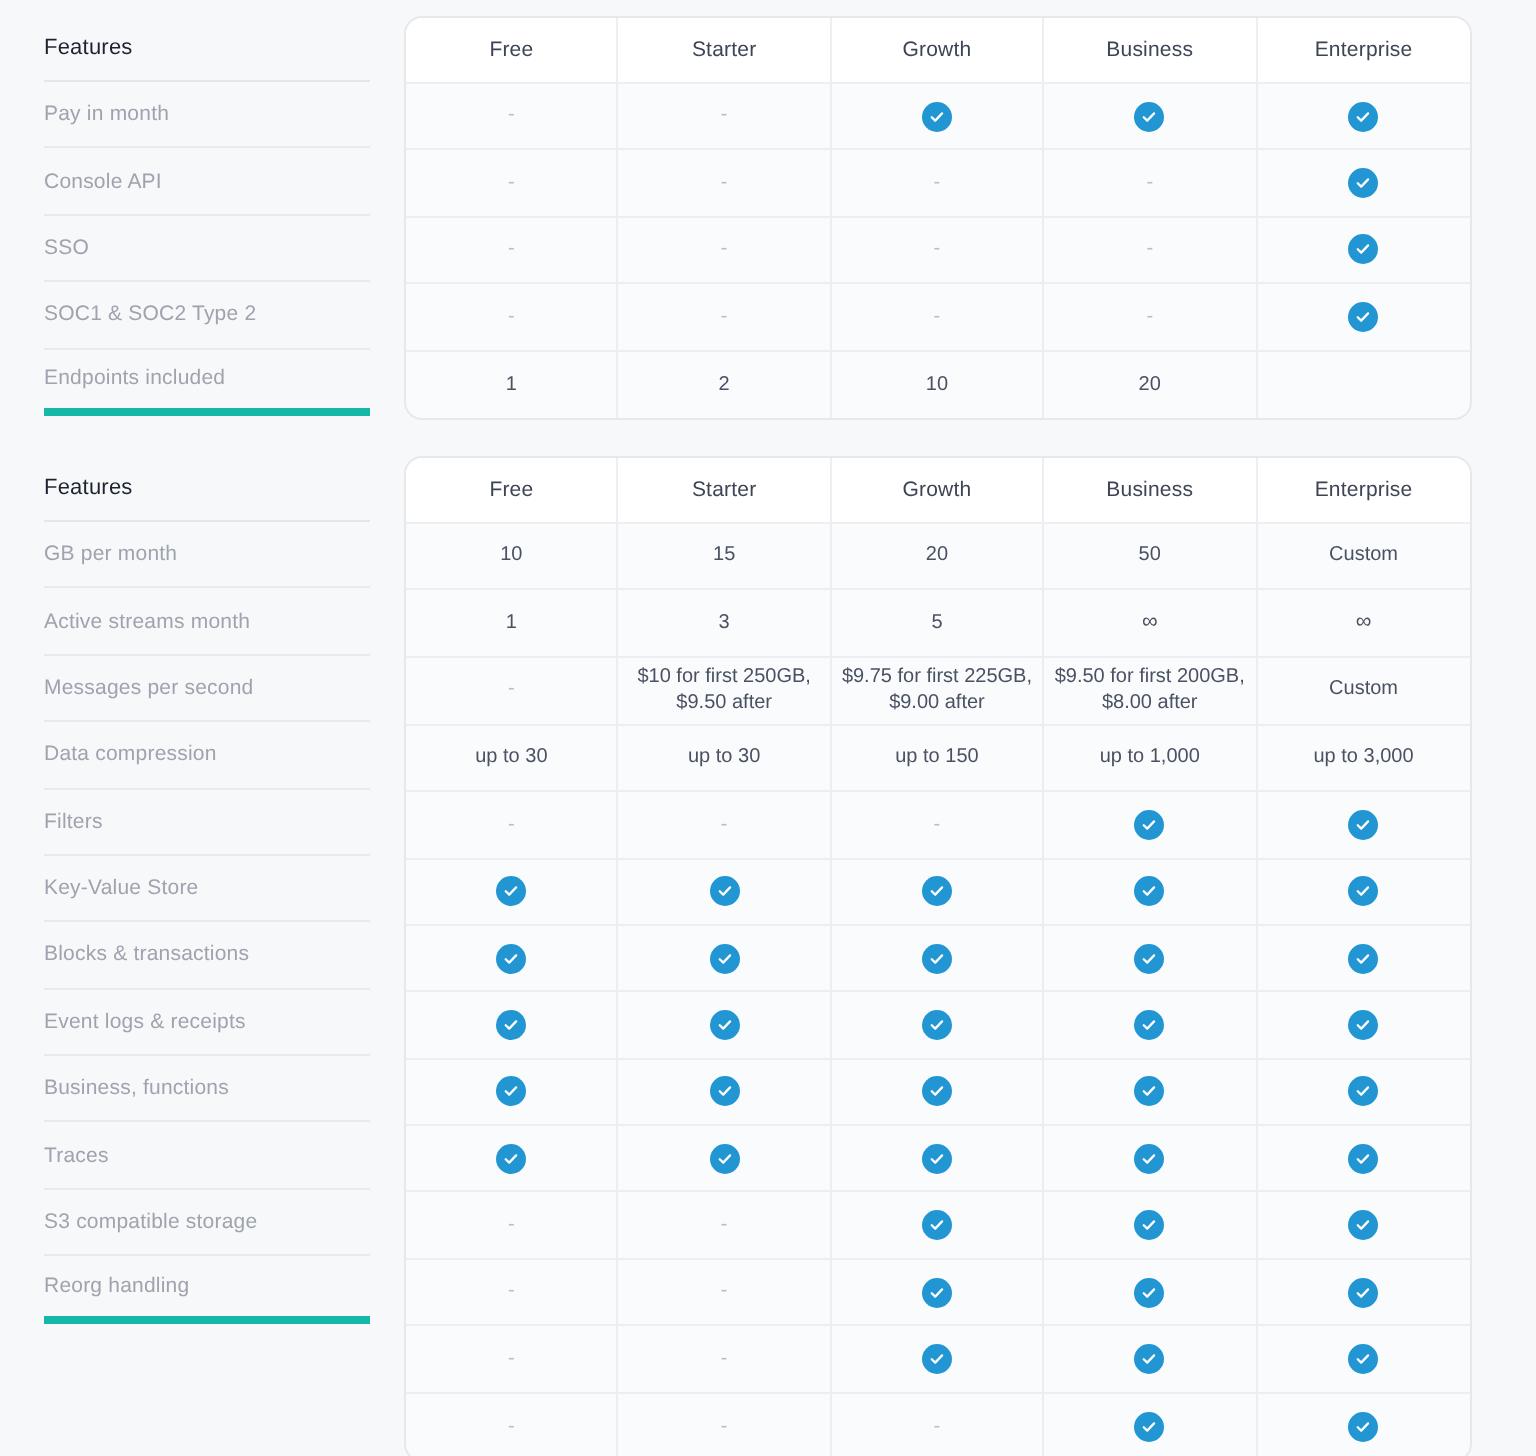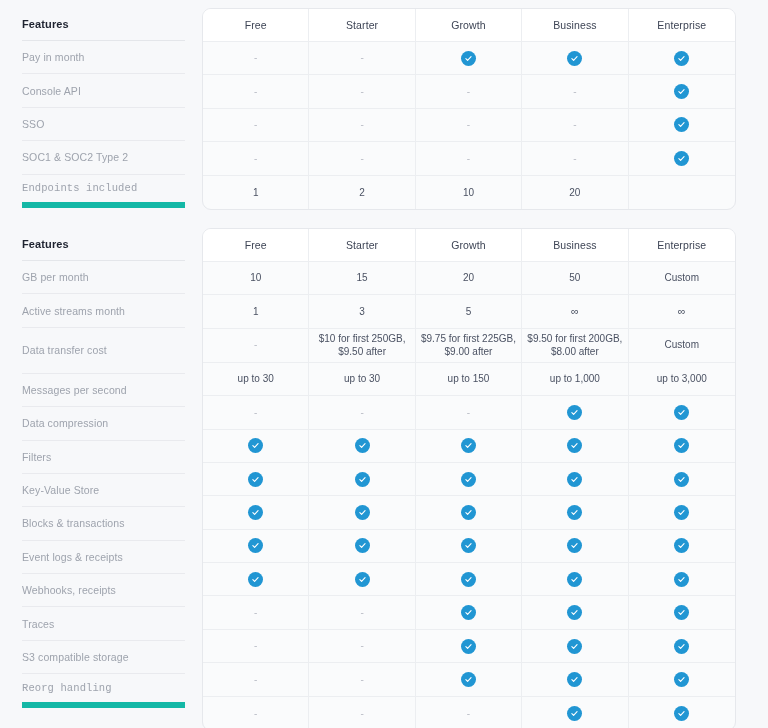--- a/index.html
+++ b/index.html
@@ -44,27 +44,27 @@
     align-items: center;
     border-bottom: 1px solid #e9eaee;
     font-size: 10.5px;
     color: #9ea3ad;
     letter-spacing: .01em;
     white-space: nowrap;
   }
 
   .label-cell.head {
     font-size: 11px;
-    font-weight: 700;
+    font-weight: 400;
     color: #1e2330;
     height: 33px;
     border-bottom: 1px solid #e4e6ea;
   }
 
-  .label-cell.last { border-bottom: 6px solid #14b8a6; font-family: Liberation Mono, monospace; }
+  .label-cell.last { border-bottom: 4px solid #14b8a6; }
 
   
   .table-wrap {
     flex: 1 1 auto;
     padding-right: 32px;
   }
 
   table.plans {
     width: 100%;
     border-collapse: separate;
@@ -227,28 +227,27 @@
           </div>
         </div>
       </div>
       <div class="gap-18"></div>
       <div class="section">
         <div class="section-grid">
           <div class="labels">
             <div class="label-cell head">Features</div>
             <div class="label-cell">GB per month</div>
             <div class="label-cell">Active streams month</div>
-            <div class="label-cell" style="height: 46px;">Data transfer cost</div>
             <div class="label-cell">Messages per second</div>
             <div class="label-cell">Data compression</div>
             <div class="label-cell">Filters</div>
             <div class="label-cell">Key-Value Store</div>
             <div class="label-cell">Blocks &amp; transactions</div>
             <div class="label-cell">Event logs &amp; receipts</div>
-            <div class="label-cell">Webhooks, receipts</div>
+            <div class="label-cell">Business, functions</div>
             <div class="label-cell">Traces</div>
             <div class="label-cell">S3 compatible storage</div>
             <div class="label-cell last">Reorg handling</div>
           </div>
           <div class="table-wrap">
             <table class="plans">
               <thead>
                 <tr>
                   <th>Free</th>
                   <th>Starter</th>

